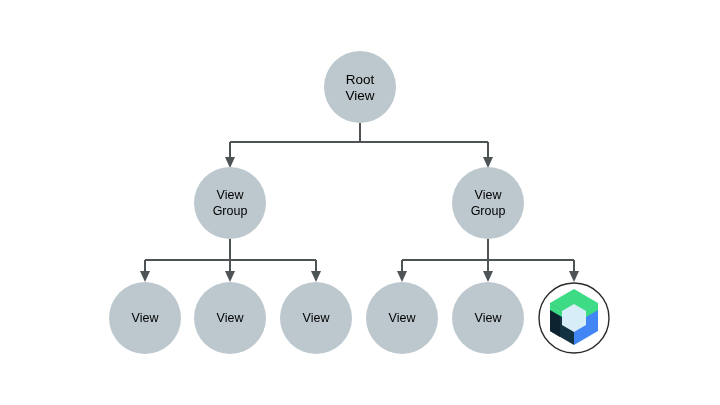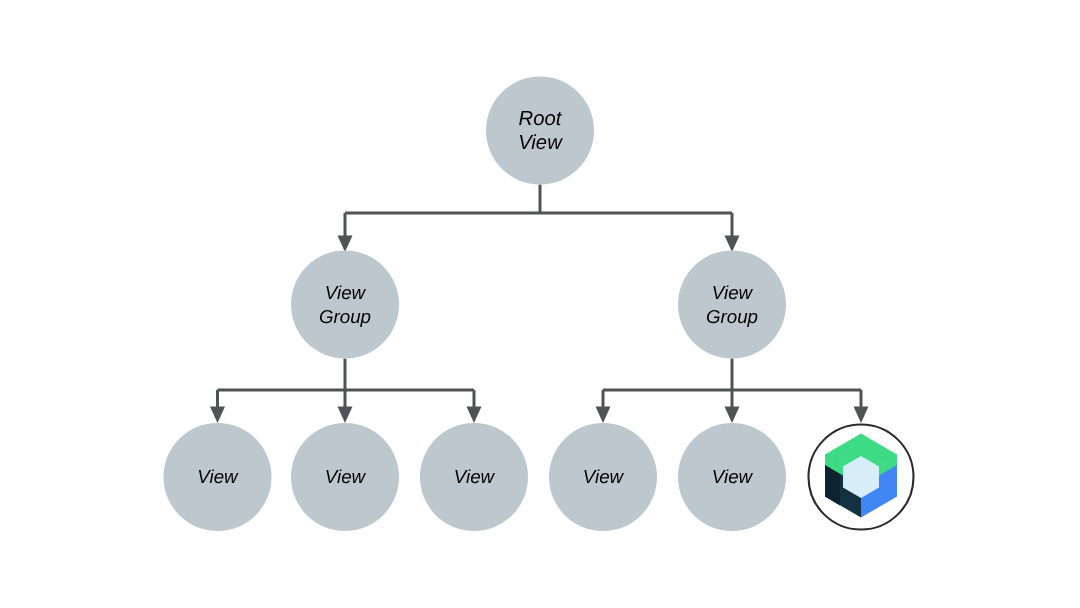--- a/index.html
+++ b/index.html
@@ -12,21 +12,20 @@
     width: 720px;
     height: 405px;
     overflow: hidden;
     font-family: "Liberation Sans", sans-serif;
   }
   #diagram-canvas {
     position: relative;
     width: 720px;
     height: 405px;
     background: #ffffff;
-    font-style: italic;
   }
   svg#tree-svg {
     display: block;
     width: 720px;
     height: 405px;
   }
   .node-label {
     font-family: "Liberation Sans", sans-serif;
     fill: #000000;
     text-anchor: middle;

